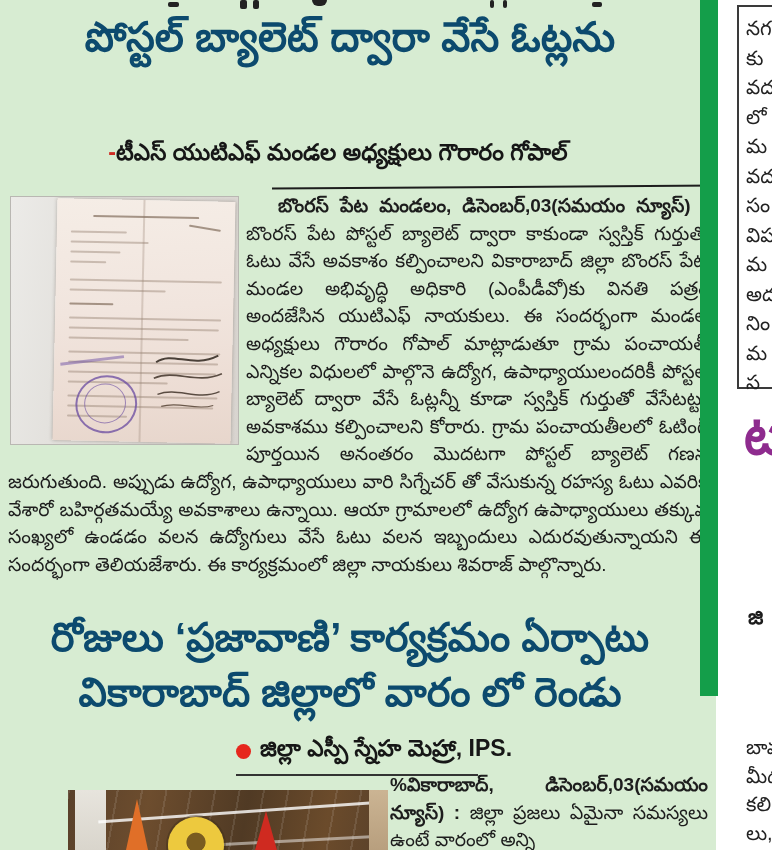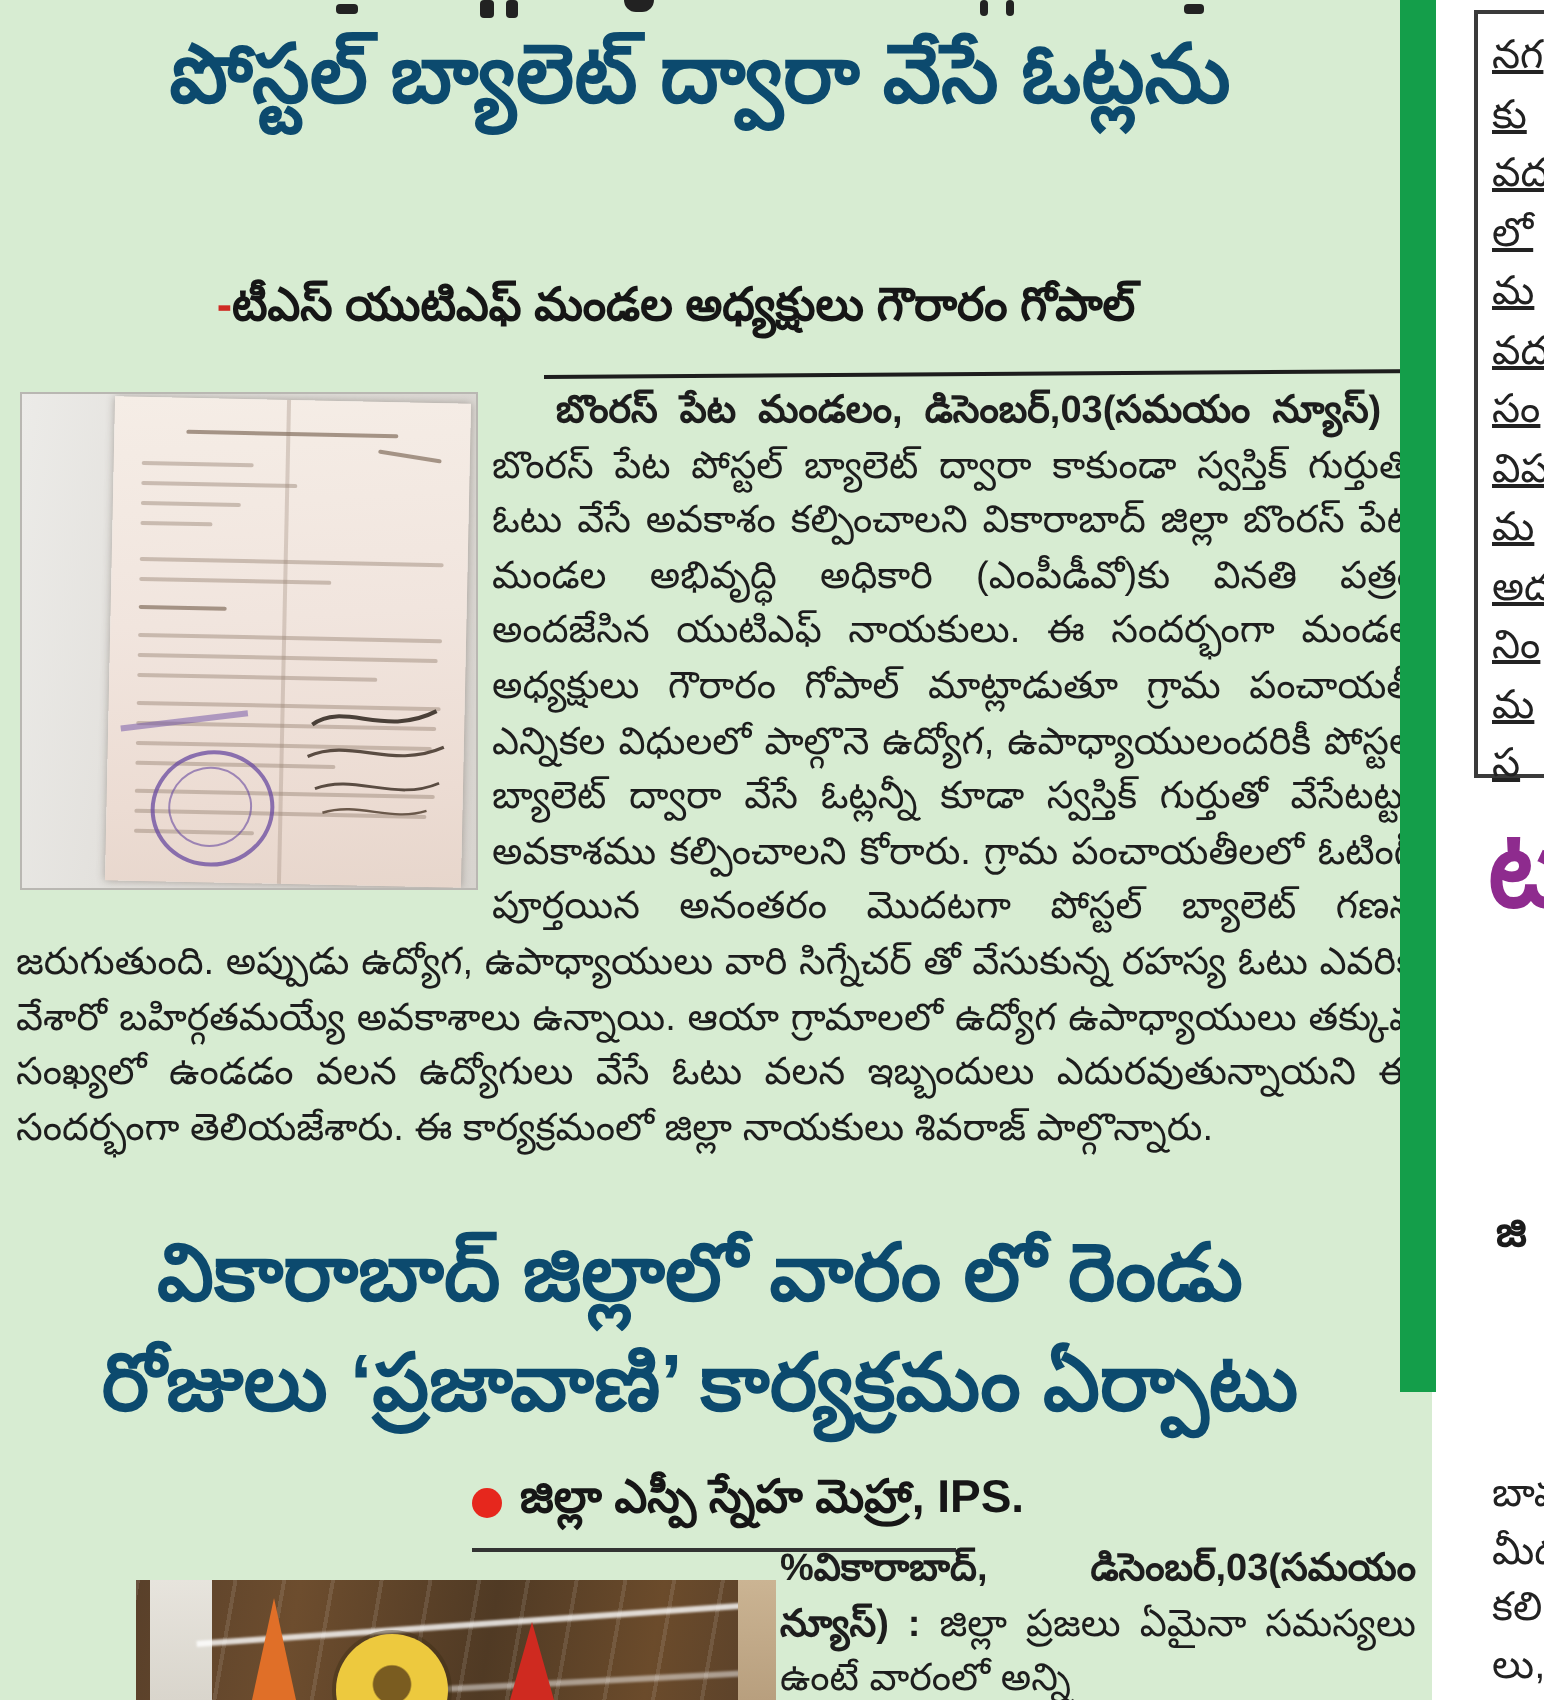--- a/index.html
+++ b/index.html
@@ -91,21 +91,21 @@
   .kicker{left:260px;top:735px;font-size:23px;font-weight:bold;color:#161616;}
   .bullet{left:236px;top:744px;width:15px;height:15px;border-radius:50%;background:#e6271d;}
   .bt2{left:390px;top:771px;width:318px;}
   .bt2 p{margin:0;}
 
   
   .rc-vline{left:737px;top:5px;width:2px;height:384px;background:#3a3a3a;}
   .rc-topline{left:737px;top:5px;width:35px;height:2px;background:#3a3a3a;}
   .rc-botline{left:737px;top:387px;width:35px;height:2px;background:#3a3a3a;}
   .rc-box-text{left:746px;top:14px;width:26px;overflow:hidden;
-    font-size:20px;line-height:29.5px;color:#222;white-space:nowrap;text-decoration:underline;}
+    font-size:20px;line-height:29.5px;color:#222;white-space:nowrap;}
   .rc-purple{left:744px;top:404px;width:28px;overflow:hidden;
     font-size:54px;font-weight:bold;color:#8e2b8e;white-space:nowrap;}
   .rc-bold{left:748px;top:605px;width:24px;overflow:hidden;
     font-size:21px;font-weight:bold;color:#1b1b1b;white-space:nowrap;}
   .rc-lower-a{left:778px;top:628px;width:26px;overflow:hidden;
     font-size:20px;line-height:30px;color:#222;white-space:nowrap;}
   .rc-lower-b{left:746px;top:733px;width:26px;overflow:hidden;
     font-size:20px;line-height:28.5px;color:#222;white-space:nowrap;}
 </style>
 </head>
@@ -173,22 +173,22 @@
       </svg>
     </div>
   </div>
 
   <div class="abs body-text bt1">
     <div class="img-spacer"></div>
     <p class="indent" style="margin:0;"><span class="dateline">బొంరస్ పేట మండలం, డిసెంబర్,03(సమయం న్యూస్) :</span> <span>బొంరస్ పేట పోస్టల్ బ్యాలెట్ ద్వారా కాకుండా స్వస్తిక్ గుర్తుతో ఓటు వేసే అవకాశం కల్పించాలని వికారాబాద్ జిల్లా బొంరస్ పేట మండల అభివృద్ధి అధికారి (ఎంపీడీవో)కు వినతి పత్రం అందజేసిన యుటిఎఫ్ నాయకులు. ఈ సందర్భంగా మండల అధ్యక్షులు గౌరారం గోపాల్ మాట్లాడుతూ గ్రామ పంచాయతీ ఎన్నికల విధులలో పాల్గొనె ఉద్యోగ, ఉపాధ్యాయులందరికీ పోస్టల్ బ్యాలెట్ ద్వారా వేసే ఓట్లన్నీ కూడా స్వస్తిక్ గుర్తుతో వేసేటట్టు అవకాశము కల్పించాలని కోరారు. గ్రామ పంచాయతీలలో ఓటింగ్ పూర్తయిన అనంతరం మొదటగా పోస్టల్ బ్యాలెట్ గణన జరుగుతుంది. అప్పుడు ఉద్యోగ, ఉపాధ్యాయులు వారి సిగ్నేచర్ తో వేసుకున్న రహస్య ఓటు ఎవరికి వేశారో బహిర్గతమయ్యే అవకాశాలు ఉన్నాయి. ఆయా గ్రామాలలో ఉద్యోగ ఉపాధ్యాయులు తక్కువ సంఖ్యలో ఉండడం వలన ఉద్యోగులు వేసే ఓటు వలన ఇబ్బందులు ఎదురవుతున్నాయని ఈ సందర్భంగా తెలియజేశారు. ఈ కార్యక్రమంలో జిల్లా నాయకులు శివరాజ్ పాల్గొన్నారు.</span></p>
   </div>
 
   <div class="abs headline h2pos">
+    <div>రోజులు ‘ప్రజావాణి’ కార్యక్రమం ఏర్పాటు</div>
     <div>వికారాబాద్ జిల్లాలో వారం లో రెండు</div>
-    <div>రోజులు ‘ప్రజావాణి’ కార్యక్రమం ఏర్పాటు</div>
   </div>
 
   <div class="abs bullet"></div>
   <div class="abs kicker">జిల్లా ఎస్పీ స్నేహ మెహ్రా, IPS.</div>
   <div class="abs sep-line" style="left:236px;top:774px;width:242px;height:2px;background:#333;"></div>
 
   <div class="abs office-photo">
     <div class="door"></div>
     <div class="streak" style="left:30px;top:20px;width:300px;transform:rotate(-4deg);"></div>
     <div class="streak" style="left:150px;top:48px;width:200px;transform:rotate(-3deg);opacity:.6;"></div>

